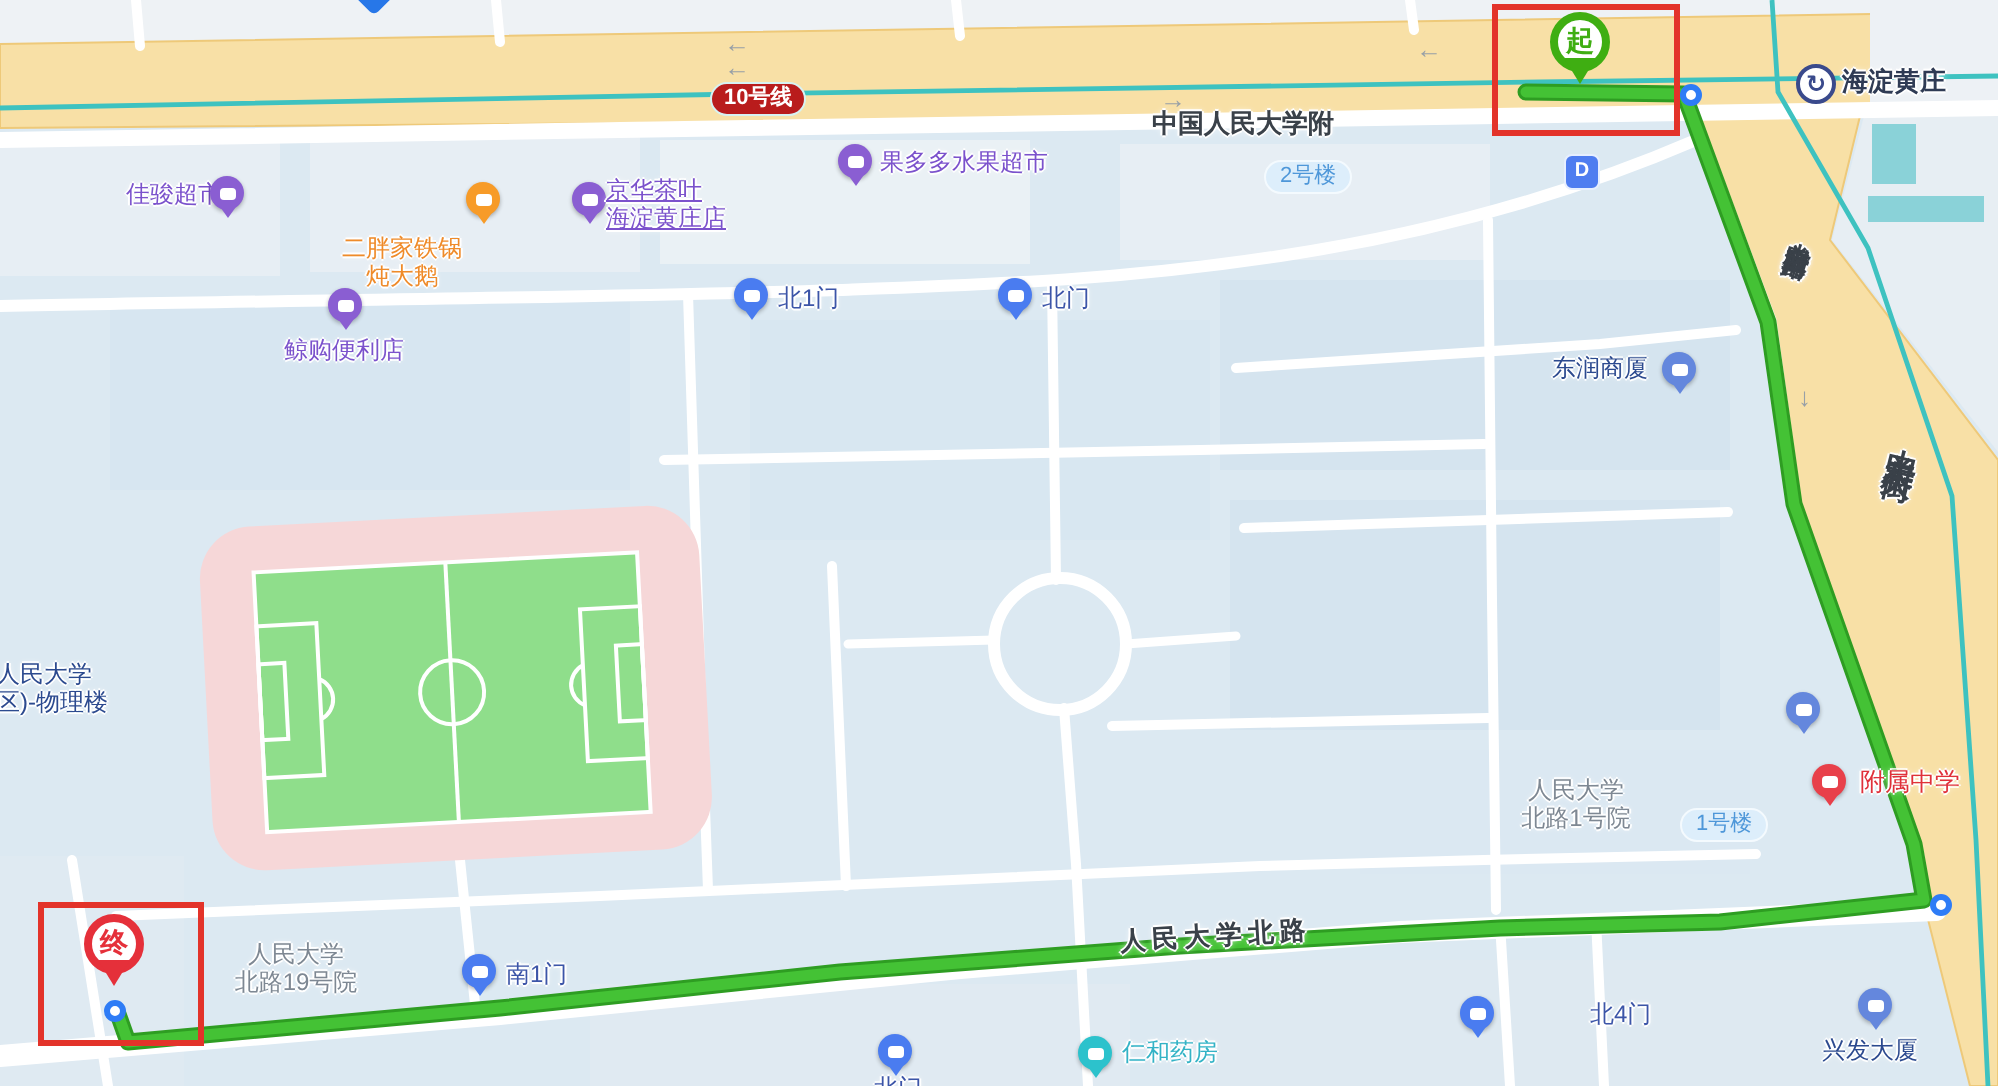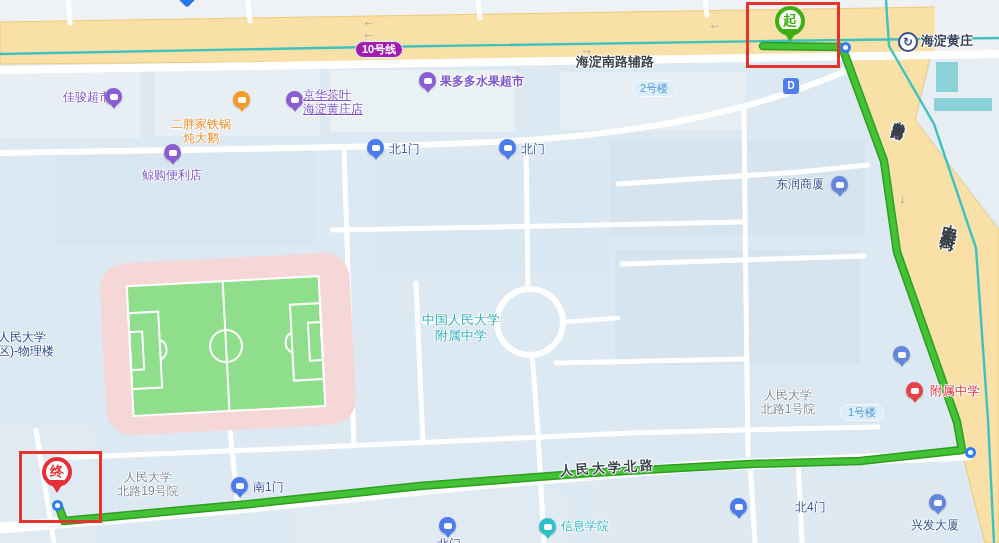--- a/index.html
+++ b/index.html
@@ -15,21 +15,21 @@
   .purple{color:#7b52cc;} .orange{color:#ef8b2a;} .navy{color:#2c4a8f;}
   .teal{color:#31adc0;} .gray{color:#7e8893;} .red{color:#e0313b;} .gateblue{color:#3c55a8;}
   .poi{position:absolute;width:17px;height:17px;border-radius:50%;background:var(--c);
        box-shadow:0 1px 2px rgba(0,0,0,.3);z-index:2;}
   .poi::before{content:'';position:absolute;left:50%;top:100%;margin-top:-3px;
        transform:translateX(-50%);border:5px solid transparent;border-top:7px solid var(--c);}
   .poi::after{content:'';position:absolute;left:4.5px;top:5.5px;width:8px;height:6px;
        background:#fff;border-radius:2px;}
   .badge{position:absolute;z-index:2;background:#ddeefb;color:#4e97d9;border-radius:9px;
        padding:1px 7px;font-size:11px;line-height:13px;border:1px solid #f4fafe;}
-  .linebadge{position:absolute;z-index:2;background:#a21caf;color:#fff;border-radius:9px;
+  .linebadge{position:absolute;z-index:2;background:#b91c1c;color:#fff;border-radius:9px;
        padding:1px 6px;font-size:11px;font-weight:bold;line-height:13px;border:1px solid #d7f2f2;}
   .station{position:absolute;z-index:2;width:20px;height:20px;box-sizing:border-box;
        background:#fff;border:2px solid #3a4a8c;border-radius:50%;color:#3a4a8c;
        font-size:12px;font-weight:bold;text-align:center;line-height:16px;}
   .exitbadge{position:absolute;z-index:2;width:16px;height:16px;background:#4f7df0;border-radius:4px;
        color:#fff;font-size:10px;font-weight:bold;text-align:center;line-height:16px;border:1px solid #e7efff;}
   .route-pin{position:absolute;z-index:4;width:30px;height:30px;box-sizing:border-box;border-radius:50%;
        background:#fff;border:4px solid currentColor;display:flex;align-items:center;justify-content:center;
        font-size:14px;font-weight:bold;}
   .route-pin::before{content:'';position:absolute;left:50%;top:19px;transform:translateX(-50%);
@@ -125,58 +125,54 @@
   <div class="arrow" style="left:580px;top:44px;">→</div>
   <div class="arrow" style="left:899px;top:193px;">↓</div>
 
   <div class="clipped-pin" style="left:180px;top:-9px;"></div>
 
   <div class="linebadge" style="left:355px;top:41px;">10号线</div>
   <div class="station" style="left:898px;top:32px;">↻</div>
   <div class="lbl" style="left:921px;top:34px;font-size:13px;font-weight:bold;color:#2f3b54;">海淀黄庄</div>
   <div class="exitbadge" style="left:782px;top:77px;">D</div>
 
-  <div class="lbl roadlbl" style="left:576px;top:55px;">海淀南路辅路</div>
+  <div class="lbl roadlbl" style="left:576px;top:55px;">中国人民大学附</div>
   <div class="lbl roadlbl vert" style="left:897px;top:112px;font-size:12.5px;letter-spacing:1px;transform:rotate(17deg);transform-origin:50% 0;">中关村大街辅路</div>
   <div class="lbl roadlbl vert" style="left:948px;top:212px;font-size:15.5px;letter-spacing:3px;transform:rotate(14deg);transform-origin:50% 0;">中关村大街</div>
   <div class="lbl roadlbl" style="left:560px;top:461px;letter-spacing:3px;transform:rotate(-3.5deg);">人民大学北路</div>
 
   <div class="lbl purple" style="left:63px;top:90px;">佳骏超市</div>
   <div class="poi" style="--c:#8a5ed2;left:105px;top:88px;"></div>
 
   <div class="lbl orange center" style="left:168px;top:86px;width:66px;margin-top:31px;">
     <span>二胖家铁锅</span><br>
     <span>炖大鹅</span>
   </div>
   <div class="poi" style="--c:#f79b28;left:233px;top:91px;"></div>
 
   <div class="poi" style="--c:#8a5ed2;left:286px;top:91px;"></div>
   <div class="lbl purple" style="left:303px;top:88px;text-decoration:underline;">
     <span>京华茶叶</span><br>
     <span>海淀黄庄店</span>
   </div>
 
   <div class="poi" style="--c:#8a5ed2;left:419px;top:72px;"></div>
-  <div class="lbl purple" style="left:440px;top:74px;font-weight:bold;">果多多水果超市</div>
+  <div class="lbl purple" style="left:440px;top:74px;">果多多水果超市</div>
 
   <div class="poi" style="--c:#8a5ed2;left:164px;top:144px;"></div>
   <div class="lbl purple" style="left:142px;top:168px;">鲸购便利店</div>
 
   <div class="poi" style="--c:#4a7cf0;left:367px;top:139px;"></div>
   <div class="lbl gateblue" style="left:389px;top:142px;">北1门</div>
   <div class="poi" style="--c:#4a7cf0;left:499px;top:139px;"></div>
   <div class="lbl gateblue" style="left:521px;top:142px;">北门</div>
 
   <div class="lbl navy" style="left:776px;top:177px;">东润商厦</div>
   <div class="poi" style="--c:#6487dd;left:831px;top:176px;"></div>
 
-  <div class="lbl teal center" style="left:401px;top:312px;width:120px;font-size:13px;line-height:16px;">
-    <span>中国人民大学</span><br>
-    <span>附属中学</span>
-  </div>
 
   <div class="poi" style="--c:#6487dd;left:893px;top:346px;"></div>
 
   <div class="poi" style="--c:#e8404a;left:906px;top:382px;"></div>
   <div class="lbl red" style="left:930px;top:384px;font-size:12.5px;">附属中学</div>
 
   <div class="lbl gray center" style="left:750px;top:388px;width:76px;">
     <span>人民大学</span><br>
     <span>北路1号院</span>
   </div>
@@ -185,21 +181,21 @@
 
   <div class="lbl gray center" style="left:108px;top:470px;width:80px;">
     <span>人民大学</span><br>
     <span>北路19号院</span>
   </div>
 
   <div class="poi" style="--c:#4a7cf0;left:231px;top:477px;"></div>
   <div class="lbl gateblue" style="left:253px;top:480px;">南1门</div>
 
   <div class="poi" style="--c:#2cc2cc;left:539px;top:518px;"></div>
-  <div class="lbl" style="left:561px;top:519px;color:#33b3c6;">信息学院</div>
+  <div class="lbl" style="left:561px;top:519px;color:#33b3c6;">仁和药房</div>
 
   <div class="poi" style="--c:#4a7cf0;left:730px;top:498px;"></div>
   <div class="lbl gateblue" style="left:751px;top:500px;margin-left:44px;">北4门</div>
 
   <div class="poi" style="--c:#6487dd;left:929px;top:494px;"></div>
   <div class="lbl navy" style="left:911px;top:518px;">兴发大厦</div>
 
   <div class="lbl navy" style="left:-14px;top:330px;">
     <span>国人民大学</span><br>
     <span>校区)-物理楼</span>

